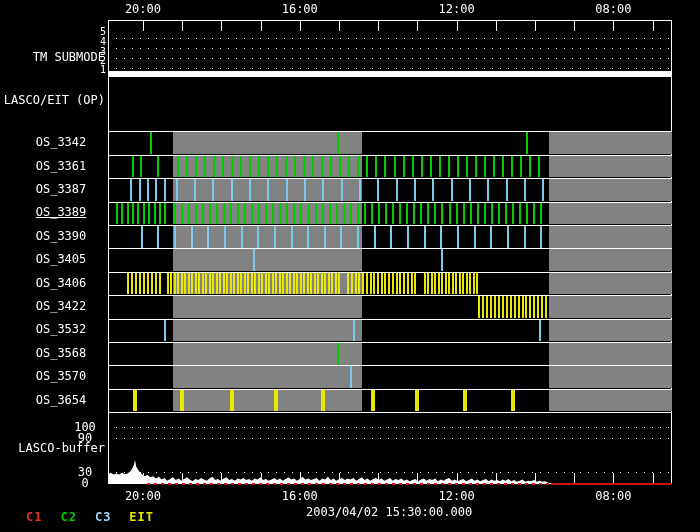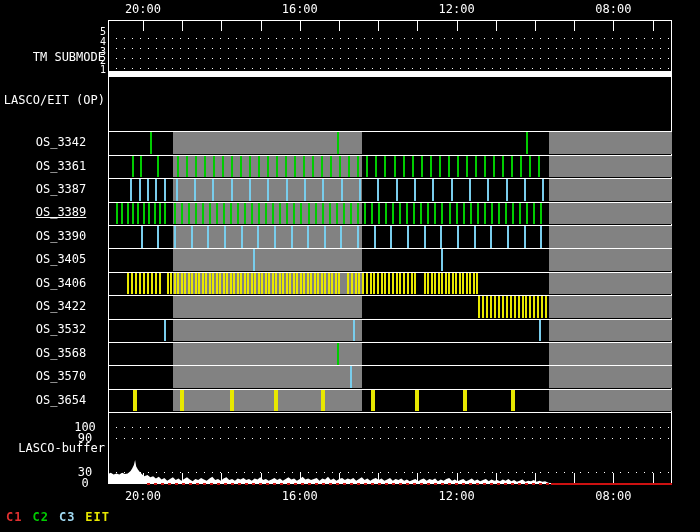--- a/index.html
+++ b/index.html
@@ -6,21 +6,21 @@
   #screen{position:relative;width:700px;height:532px;background:#000;overflow:hidden;
           font-family:"DejaVu Sans Mono",monospace;color:#fff;}
   .lbl{position:absolute;color:#fff;font-size:12px;line-height:14px;white-space:nowrap;}
   .lbl.rt{text-align:right;}
   .dotline{position:absolute;height:1px;
            background-image:repeating-linear-gradient(90deg,#fff 0 1px,transparent 1px 8px);}
   .sep{position:absolute;height:1px;background:#fff;}
   .tmdigit{position:absolute;font-size:10px;line-height:10px;text-align:right;}
   .ytick{position:absolute;font-size:12px;line-height:13px;text-align:center;}
   .axlbl{position:absolute;font-size:12px;line-height:13px;transform:translateX(-50%);}
-  #legend{position:absolute;left:6px;top:510px;display:flex;gap:10px;font-size:12px;
+  #legend{position:absolute;left:26px;top:510px;display:flex;gap:18px;font-size:12px;
           line-height:14px;font-weight:bold;letter-spacing:1px;}
   #timestamp{position:absolute;left:306px;top:505px;font-size:12px;line-height:14px;}
 </style>
 </head>
 <body>
 
 <div id="screen">
   <div class="lbl rt" style="right:595px;top:50px;">TM SUBMODE</div>
   <div class="lbl rt" style="right:595px;top:93px;">LASCO/EIT (OP)</div>
   <div class="lbl rt" style="right:595px;top:441px;">LASCO-buffer</div>
@@ -419,19 +419,20 @@
       <div class="ytick" style="position: absolute; right: 595px; top: 431.96px; width: 40px;">90</div>
       <div class="dotline" style="position: absolute; left: 108px; top: 472.24px; width: 564px;"></div>
       <div class="ytick" style="position: absolute; right: 595px; top: 465.74px; width: 40px;">30</div>
       <div class="ytick" style="position: absolute; right: 595px; top: 477px; width: 40px;">0</div>
       <svg width="564" height="71" style="position: absolute; left: 108px; top: 413px;">
         <path d="M0,70.5 L0.0,60.9 L2.8,59.8 L5.6,61.5 L8.5,60.4 L11.3,61.5 L14.1,59.8 L16.9,60.9 L19.7,60.4 L22.6,58.1 L24.3,55.3 L25.9,51.9 L27.1,46.9 L28.2,53.6 L29.9,56.4 L31.6,58.7 L33.8,60.9 L36.1,63.2 L39.5,62.1 L42.3,64.3 L45.1,63.2 L47.9,65.4 L50.8,63.7 L53.6,66.6 L56.4,64.9 L59.2,67.7 L62.0,66.0 L64.9,64.3 L67.7,67.1 L70.5,65.4 L73.3,67.7 L76.1,66.0 L79.0,64.3 L81.8,66.6 L84.6,68.2 L87.4,66.0 L90.2,67.1 L93.1,64.9 L95.9,66.6 L98.7,67.7 L101.5,65.4 L104.3,63.7 L107.2,67.1 L110.0,66.0 L112.8,67.7 L115.6,65.4 L118.4,64.3 L121.3,67.1 L124.1,66.0 L126.9,67.7 L129.7,65.4 L132.5,66.6 L135.4,64.9 L138.2,67.1 L141.0,66.0 L143.8,67.7 L146.6,65.4 L149.5,66.6 L152.3,64.3 L155.1,67.1 L157.9,66.0 L160.7,67.7 L163.6,66.6 L166.4,64.9 L169.2,67.1 L172.0,65.4 L174.8,67.7 L177.7,66.0 L180.5,64.3 L183.3,66.6 L186.1,65.4 L188.9,67.7 L191.8,66.0 L194.6,63.7 L197.4,66.6 L200.2,65.4 L203.0,67.1 L205.9,66.0 L208.7,64.9 L211.5,67.7 L214.3,65.4 L217.1,66.6 L220.0,63.7 L222.8,67.1 L225.6,65.4 L228.4,67.7 L231.2,66.0 L234.1,64.9 L236.9,67.1 L239.7,65.4 L242.5,66.6 L245.3,64.9 L248.2,67.7 L251.0,66.0 L253.8,64.3 L256.6,67.1 L259.4,65.4 L262.3,67.7 L265.1,66.0 L267.9,64.9 L270.7,67.1 L273.5,65.4 L276.4,67.7 L279.2,66.6 L282.0,64.9 L284.8,67.7 L287.6,66.0 L290.5,67.1 L293.3,65.4 L296.1,67.7 L298.9,66.6 L301.7,68.2 L304.6,67.1 L307.4,66.0 L310.2,68.2 L313.0,66.6 L315.8,65.4 L318.7,67.7 L321.5,66.0 L324.3,67.1 L327.1,65.4 L329.9,68.2 L332.8,66.6 L335.6,67.7 L338.4,66.0 L341.2,64.9 L344.0,67.7 L346.9,66.6 L349.7,68.2 L352.5,67.1 L355.3,66.0 L358.1,68.2 L361.0,67.1 L363.8,65.4 L366.6,67.7 L369.4,66.6 L372.2,68.2 L375.1,67.1 L377.9,66.0 L380.7,68.2 L383.5,66.6 L386.3,67.7 L389.2,67.1 L392.0,68.2 L394.8,66.6 L397.6,67.7 L400.4,66.0 L403.3,68.2 L406.1,67.1 L408.9,68.8 L411.7,67.7 L414.5,66.6 L417.4,68.8 L420.2,67.7 L423.0,68.2 L425.8,67.1 L428.6,68.8 L431.5,67.7 L434.3,68.8 L437.1,68.2 L439.9,69.4 L442.2,70.5 L564.0,70.5 L564,70.5 Z" fill="#ffffff"></path>
       </svg>
       <div style="position: absolute; left: 147.48px; top: 483px; width: 403.26px; height: 1.5px; background: repeating-linear-gradient(90deg, rgb(204, 17, 17) 0px, rgb(204, 17, 17) 3px, transparent 3px, transparent 7px);"></div>
       <div style="position: absolute; left: 550.74px; top: 483px; width: 121.26px; height: 1.5px; background: rgb(204, 17, 17);"></div>
     </div>
+  <div id="timestamp">2003/04/02 15:30:00.000</div>
   <div id="legend">
       <span style="color: rgb(224, 48, 48);">C1</span>
       <span style="color: rgb(0, 204, 0);">C2</span>
       <span style="color: rgb(159, 216, 240);">C3</span>
       <span style="color: rgb(232, 232, 0);">EIT</span>
     </div>
 </div>
 
 </body></html>

